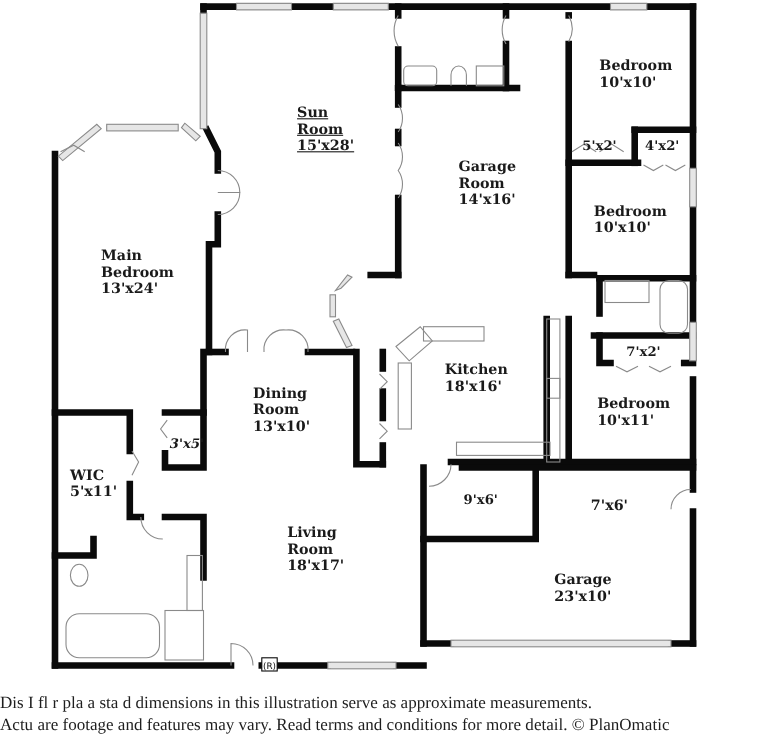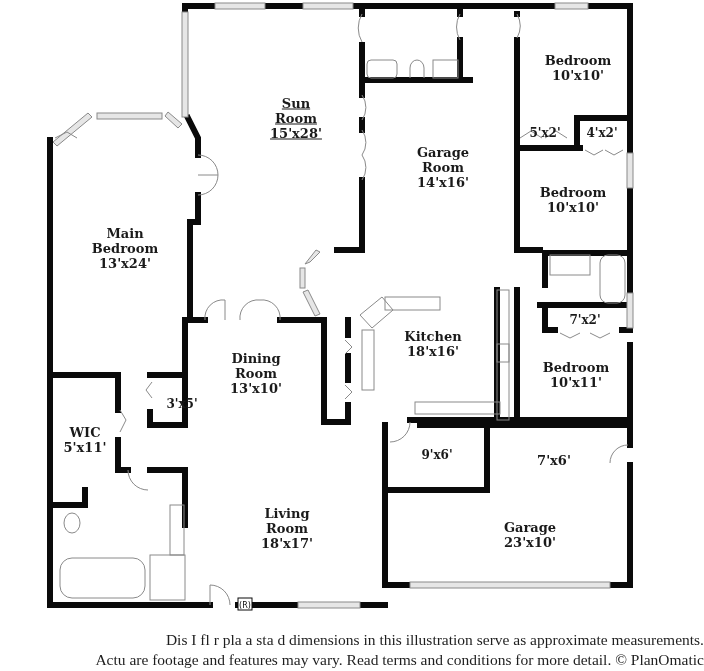--- a/index.html
+++ b/index.html
@@ -1,22 +1,22 @@
 <!DOCTYPE html>
 <html><head>
 <meta charset="utf-8">
 <style>
   html, body { margin:0; padding:0; background:#ffffff; }
   body { width:704px; height:671px; position:relative; overflow:hidden; font-family:"DejaVu Serif", serif; }
   #plan { position:absolute; left:0; top:0; width:704px; height:620px; }
-  .lbl { position:absolute; text-align:center; font-family:"DejaVu Serif", serif; font-weight:bold; color:#1a1a1a; line-height:15px; transform:translate(-50%,-50%); white-space:nowrap; }
+  .lbl { position:absolute; text-align:left; font-family:"DejaVu Serif", serif; font-weight:bold; color:#1a1a1a; line-height:15px; transform:translate(-50%,-50%); white-space:nowrap; }
   .lbl span { display:block; }
   .lbl.big { font-size:13px; }
   .lbl.small { font-size:12px; }
-  .disclaimer { position:absolute; left:0; width:704px; text-align:right; font-family:"Liberation Serif", "DejaVu Serif", serif; font-size:15.5px; color:#1e1e1e; line-height:20px; }
+  .disclaimer { position:absolute; left:0; width:704px; text-align:left; font-family:"Liberation Serif", "DejaVu Serif", serif; font-size:15.5px; color:#1e1e1e; line-height:20px; }
 </style>
 </head>
 <body>
 
 <svg id="plan" viewBox="0 0 704 620" xmlns="http://www.w3.org/2000/svg">
   <g stroke="#0a0a0a" stroke-width="6" fill="none" stroke-linecap="square">
 
     <polyline points="185,6 630,6"></polyline>
 
     <polyline points="630,6 630,150"></polyline>
@@ -188,28 +188,28 @@
 </div>
 <div class="lbl big" style="left:576px; top:375px;">
   <span>Bedroom</span>
   <span>10'x11'</span>
 </div>
 <div class="lbl big" style="left:256px; top:373px;">
   <span>Dining</span>
   <span>Room</span>
   <span>13'x10'</span>
 </div>
-<div class="lbl small" style="left:182px; top:404px;">
+<div class="lbl small" style="left:170px; top:404px;font-style:italic;">
   <span>3'x5'</span>
 </div>
 <div class="lbl big" style="left:85px; top:440px;">
   <span>WIC</span>
   <span>5'x11'</span>
 </div>
-<div class="lbl big" style="left:287px; top:528px;">
+<div class="lbl big" style="left:287px; top:500px;">
   <span>Living</span>
   <span>Room</span>
   <span>18'x17'</span>
 </div>
 <div class="lbl small" style="left:437px; top:455px;">
   <span>9'x6'</span>
 </div>
 <div class="lbl big" style="left:554px; top:460px;">
   <span>7'x6'</span>
 </div>

